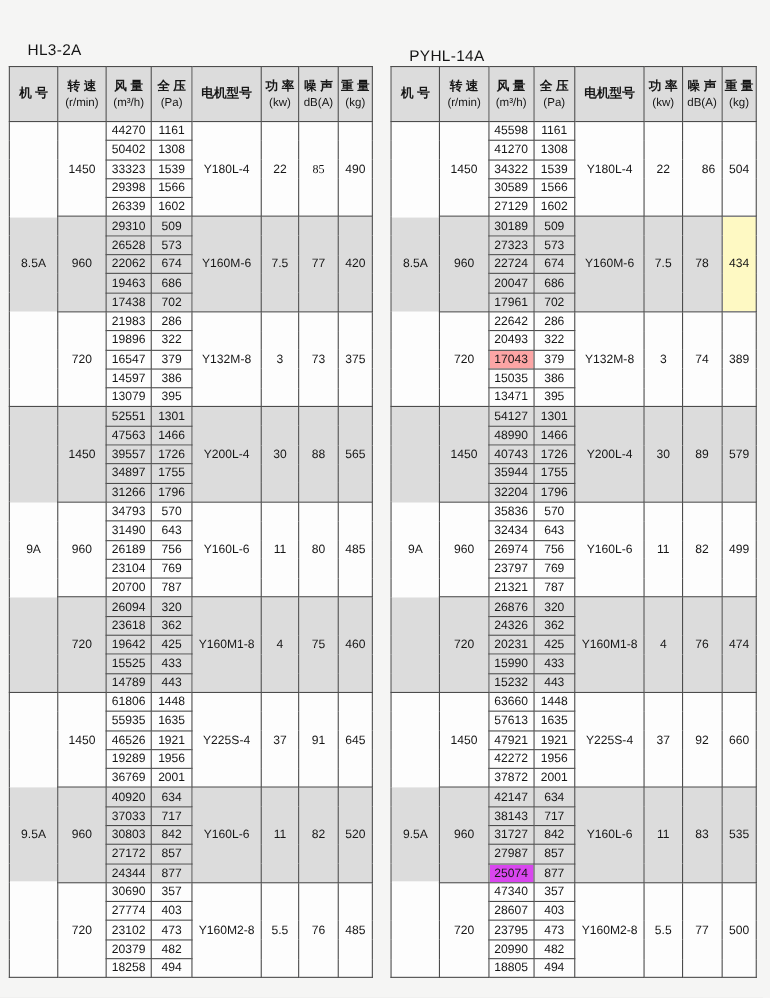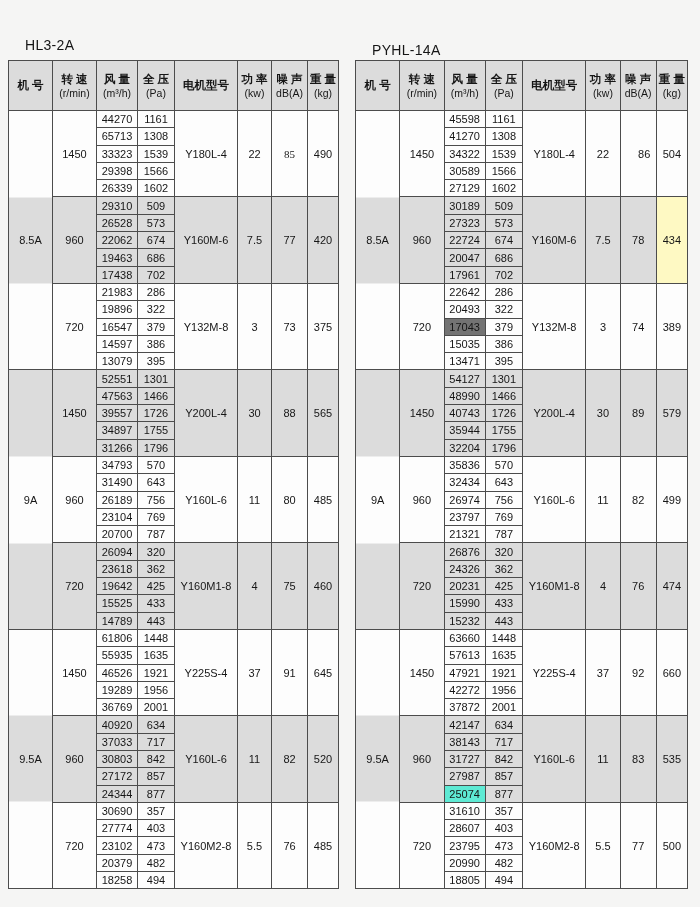--- a/index.html
+++ b/index.html
@@ -114,21 +114,21 @@
           <td rowspan="15" class="machine-no-cell" style="background: linear-gradient(rgb(253, 253, 253) 0px, rgb(253, 253, 253) 33.333%, rgb(220, 220, 220) 33.333%, rgb(220, 220, 220) 66.667%, rgb(253, 253, 253) 66.667%, rgb(253, 253, 253) 100%);">8.5A</td>
           <td rowspan="5" style="background: rgb(253, 253, 253);">1450</td>
           <td style="background: rgb(253, 253, 253);">44270</td>
           <td style="background: rgb(253, 253, 253);">1161</td>
           <td rowspan="5" class="motor-cell" style="background: rgb(253, 253, 253);">Y180L-4</td>
           <td rowspan="5" style="background: rgb(253, 253, 253);">22</td>
           <td rowspan="5" style="background: rgb(253, 253, 253); font-family: Liberation Serif, serif;">85</td>
           <td rowspan="5" style="background: rgb(253, 253, 253);">490</td>
         </tr>
         <tr>
-          <td style="background: rgb(253, 253, 253);">65713</td>
+          <td style="background: rgb(253, 253, 253);">50402</td>
           <td style="background: rgb(253, 253, 253);">1308</td>
         </tr>
         <tr>
           <td style="background: rgb(253, 253, 253);">33323</td>
           <td style="background: rgb(253, 253, 253);">1539</td>
         </tr>
         <tr>
           <td style="background: rgb(253, 253, 253);">29398</td>
           <td style="background: rgb(253, 253, 253);">1566</td>
         </tr>
@@ -445,21 +445,21 @@
           <td rowspan="5" class="motor-cell" style="background: rgb(253, 253, 253);">Y132M-8</td>
           <td rowspan="5" style="background: rgb(253, 253, 253);">3</td>
           <td rowspan="5" style="background: rgb(253, 253, 253);">74</td>
           <td rowspan="5" style="background: rgb(253, 253, 253);">389</td>
         </tr>
         <tr>
           <td style="background: rgb(253, 253, 253);">20493</td>
           <td style="background: rgb(253, 253, 253);">322</td>
         </tr>
         <tr>
-          <td style="background: #737373; text-align: center;">17043</td>
+          <td style="background: #fca5a5; text-align: center;">17043</td>
           <td style="background: rgb(253, 253, 253);">379</td>
         </tr>
         <tr>
           <td style="background: rgb(253, 253, 253);">15035</td>
           <td style="background: rgb(253, 253, 253);">386</td>
         </tr>
         <tr>
           <td style="background: rgb(253, 253, 253);">13471</td>
           <td style="background: rgb(253, 253, 253);">395</td>
         </tr>
@@ -580,26 +580,26 @@
         </tr>
         <tr>
           <td style="background: rgb(220, 220, 220);">31727</td>
           <td style="background: rgb(220, 220, 220);">842</td>
         </tr>
         <tr>
           <td style="background: rgb(220, 220, 220);">27987</td>
           <td style="background: rgb(220, 220, 220);">857</td>
         </tr>
         <tr>
-          <td style="background: #5eead4;">25074</td>
+          <td style="background: #d946ef;">25074</td>
           <td style="background: rgb(220, 220, 220);">877</td>
         </tr>
         <tr>
           <td rowspan="5" style="background: rgb(253, 253, 253);">720</td>
-          <td style="background: rgb(253, 253, 253);">31610</td>
+          <td style="background: rgb(253, 253, 253);">47340</td>
           <td style="background: rgb(253, 253, 253);">357</td>
           <td rowspan="5" class="motor-cell" style="background: rgb(253, 253, 253);">Y160M2-8</td>
           <td rowspan="5" style="background: rgb(253, 253, 253);">5.5</td>
           <td rowspan="5" style="background: rgb(253, 253, 253);">77</td>
           <td rowspan="5" style="background: rgb(253, 253, 253);">500</td>
         </tr>
         <tr>
           <td style="background: rgb(253, 253, 253);">28607</td>
           <td style="background: rgb(253, 253, 253);">403</td>
         </tr>

